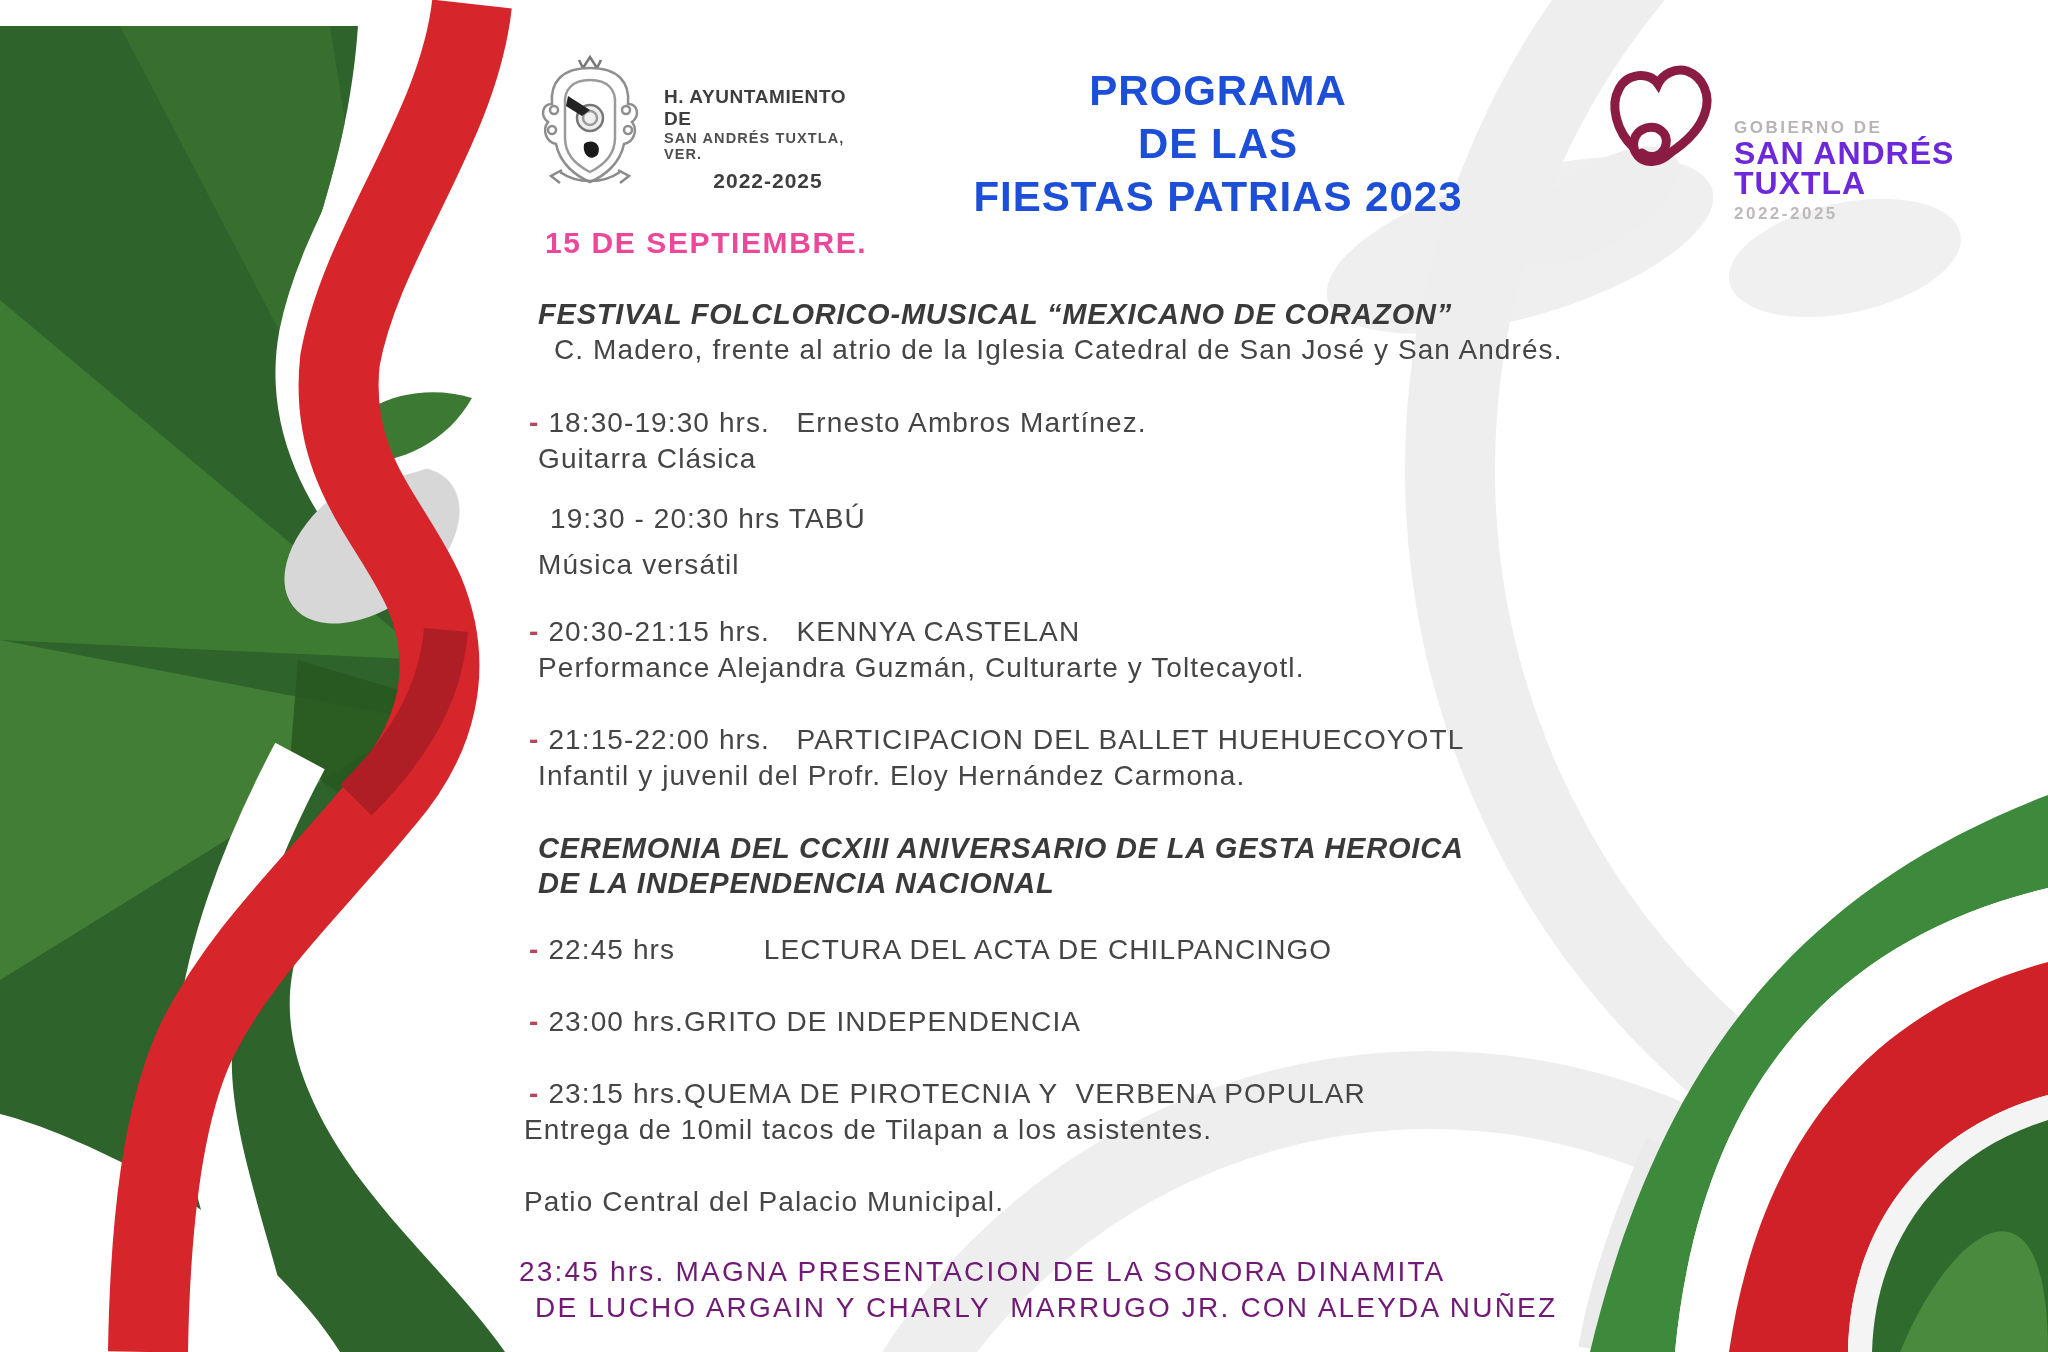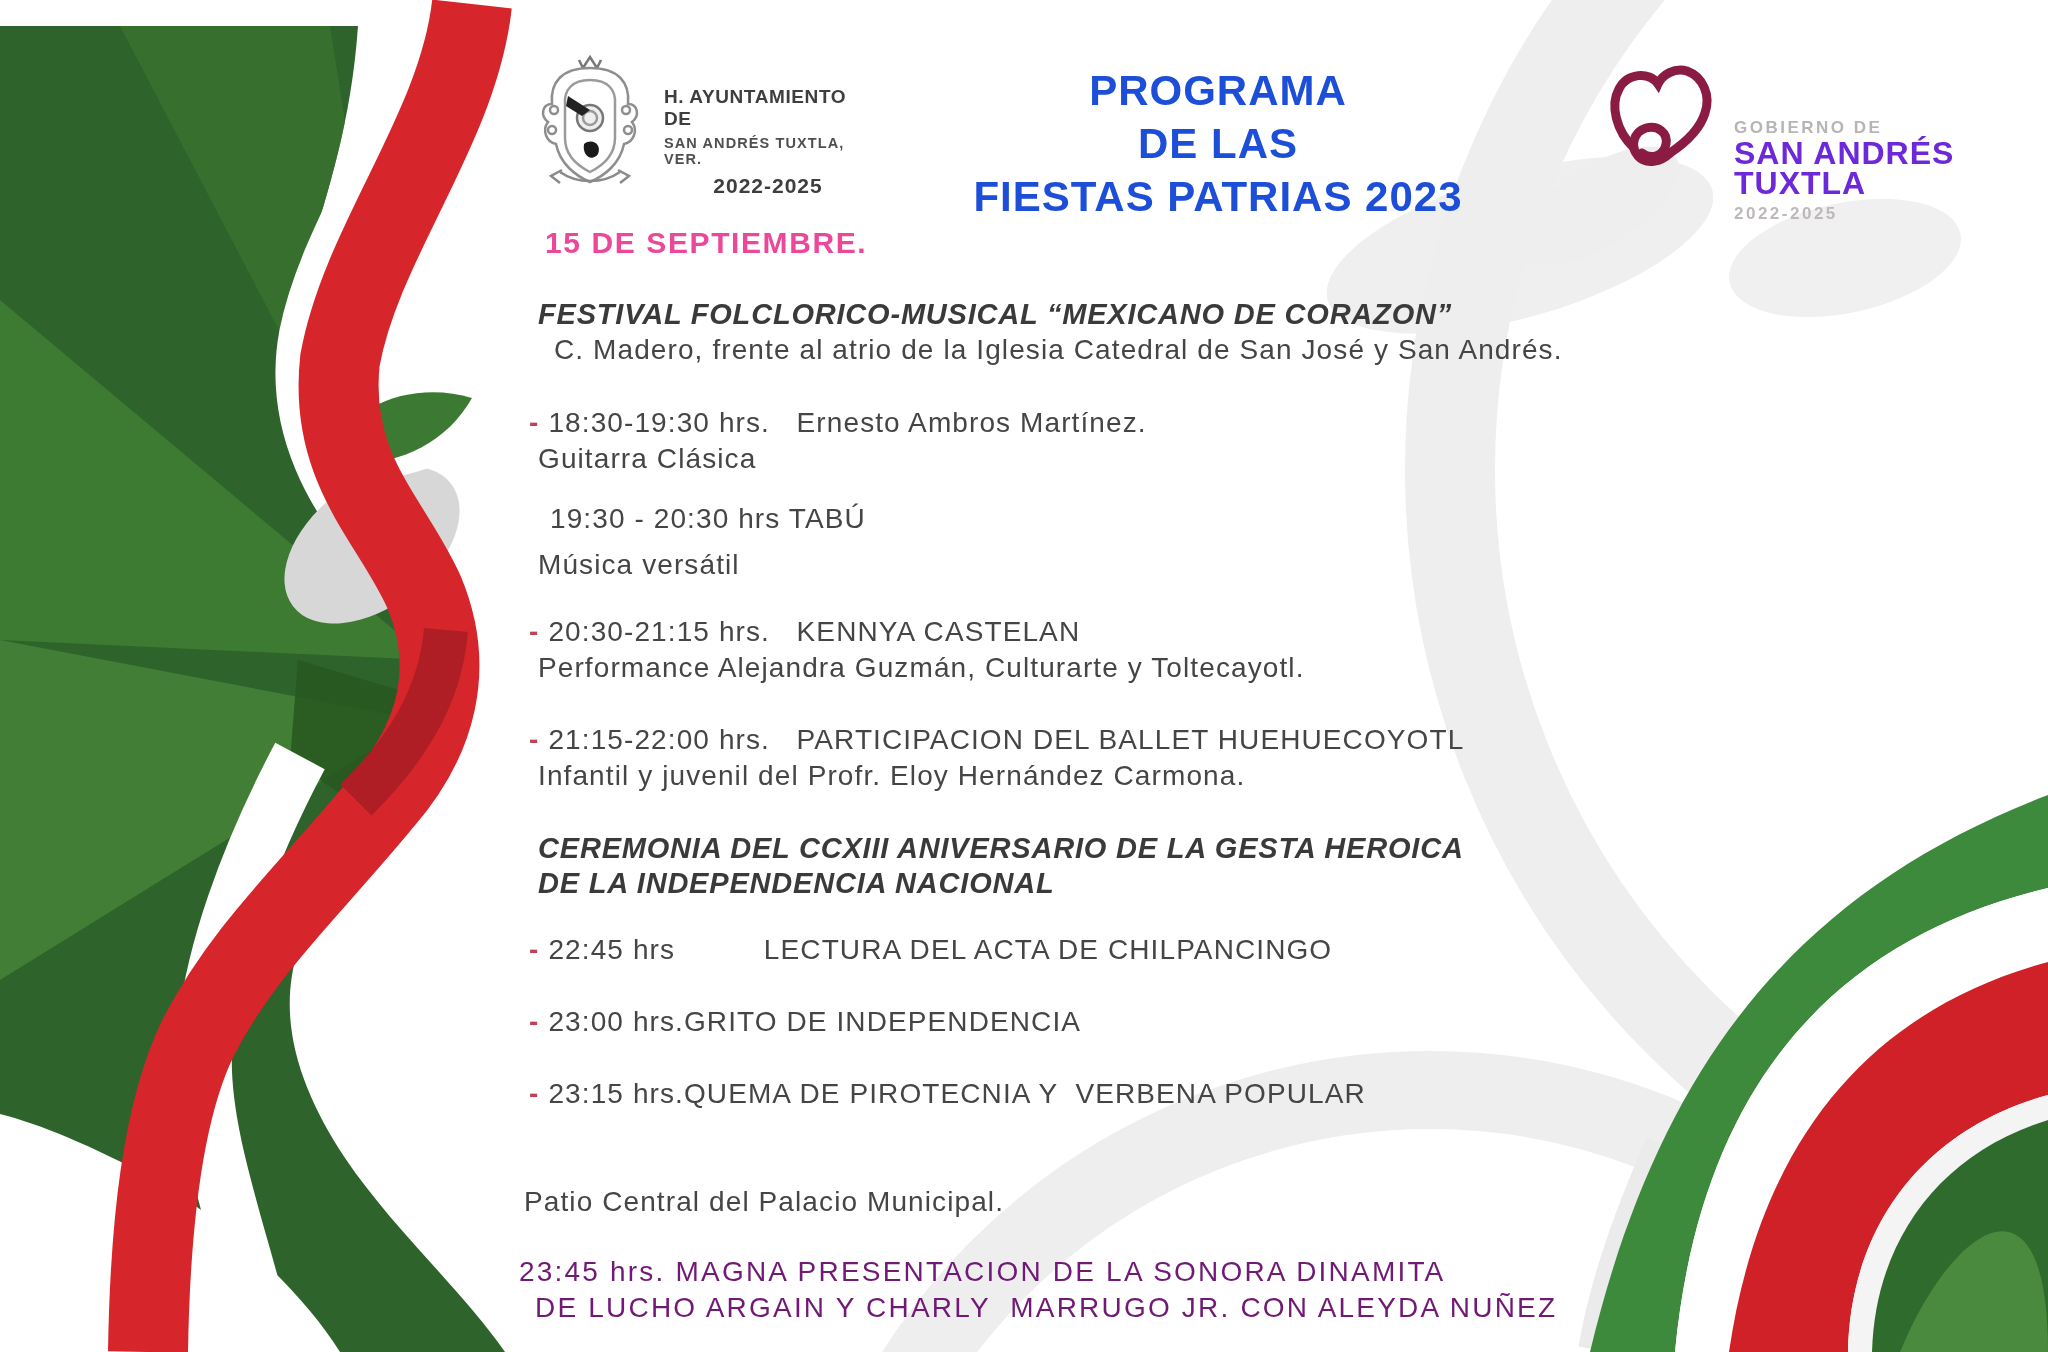--- a/index.html
+++ b/index.html
@@ -21,21 +21,21 @@
   .b{font-weight:bold;}
   .i{font-style:italic;}
   .date{font-size:30px;color:#ec4899;letter-spacing:1.6px;}
   .heading{color:#3a3a3a;font-size:29px;letter-spacing:0.8px;}
   .big{font-size:28px;letter-spacing:2.2px;color:#701a75;}
   .dash{color:#bc4358;font-weight:bold;margin-right:9px;}
   
   #seal-svg{position:absolute;left:531px;top:50px;}
   #seal-text{position:absolute;left:664px;top:86px;width:208px;color:#3e3e3e;}
   #seal-text .l1{font-weight:bold;font-size:19px;letter-spacing:0.6px;}
-  #seal-text .l2{font-weight:bold;font-size:14.5px;letter-spacing:1.1px;color:#4f4f4f;margin-top:5px;}
+  #seal-text .l2{font-weight:bold;font-size:14.5px;letter-spacing:1.1px;color:#4f4f4f;}
   #seal-text .l3{font-weight:bold;font-size:21px;letter-spacing:1px;margin-top:7px;text-align:center;}
   
   #main-title{
     position:absolute;left:958px;top:64px;width:520px;
     text-align:center;color:#1d4ed8;font-weight:bold;
     font-size:42px;line-height:53px;letter-spacing:1px;
   }
   
   #gov-logo-svg{position:absolute;left:1606px;top:58px;}
   #gov-text{position:absolute;left:1734px;top:76px;}
@@ -151,19 +151,20 @@
   <div class="line" style="left:538px;top:760px">Infantil y juvenil del Profr. Eloy Hernández Carmona.</div>
 
   <div class="line b i heading" style="left:538px;top:832px">CEREMONIA DEL CCXIII ANIVERSARIO DE LA GESTA HEROICA</div>
   <div class="line b i heading" style="left:538px;top:867px">DE LA INDEPENDENCIA NACIONAL</div>
 
   <div class="line" style="left:529px;top:934px"><span class="dash">-</span><span>22:45 hrs          LECTURA DEL ACTA DE CHILPANCINGO</span></div>
 
   <div class="line" style="left:529px;top:1006px"><span class="dash">-</span><span>23:00 hrs.GRITO DE INDEPENDENCIA</span></div>
 
   <div class="line" style="left:529px;top:1078px"><span class="dash">-</span><span>23:15 hrs.QUEMA DE PIROTECNIA Y  VERBENA POPULAR</span></div>
+  <div class="line" style="left:524px;top:1114px">Entrega de 10mil tacos de Tilapan a los asistentes.</div>
 
   <div class="line" style="left:524px;top:1186px">Patio Central del Palacio Municipal.</div>
 
   <div class="line big" style="left:519px;top:1256px">23:45 hrs. MAGNA PRESENTACION DE LA SONORA DINAMITA</div>
   <div class="line big" style="left:535px;top:1292px">DE LUCHO ARGAIN Y CHARLY  MARRUGO JR. CON ALEYDA NUÑEZ</div>
 
 </div>
 
 </body></html>

